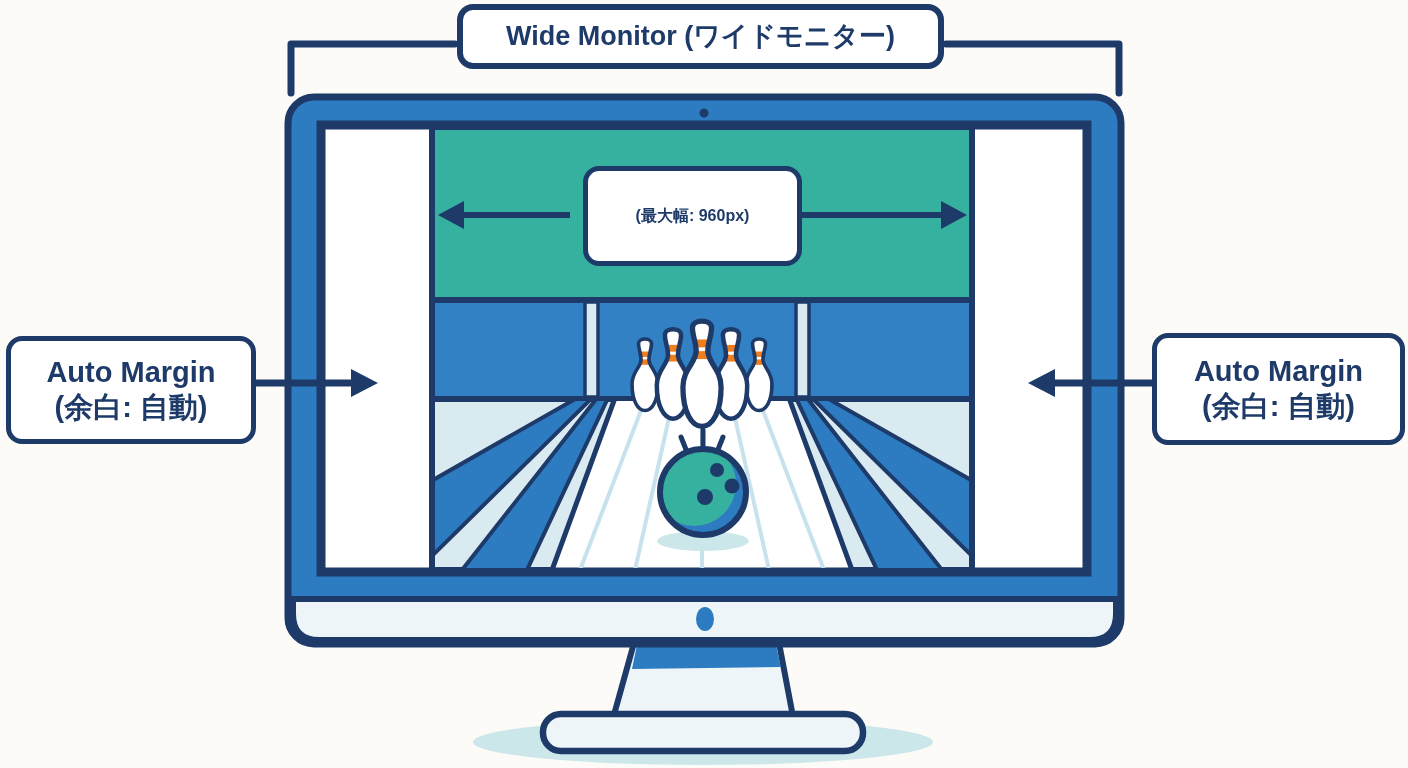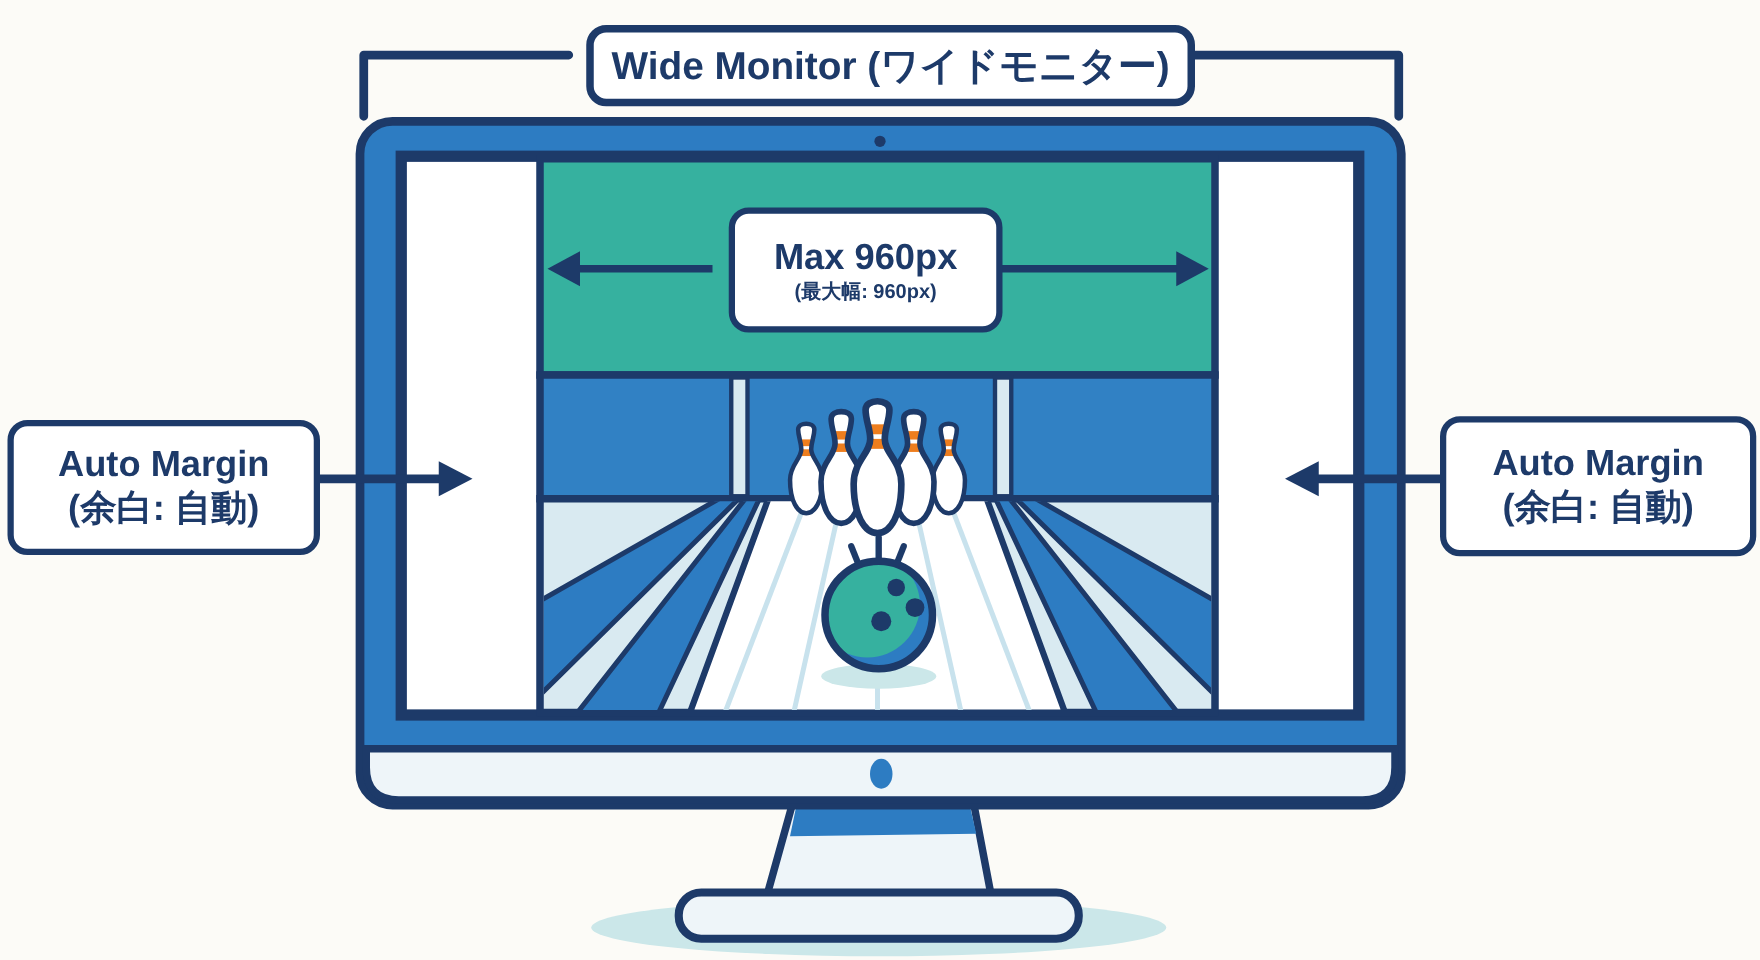--- a/index.html
+++ b/index.html
@@ -22,21 +22,21 @@
   .f-shadow{fill:var(--shadow);}
   .s-navy{stroke:var(--navy);} .s-lane{stroke:var(--lane-line);}
   .nf{fill:none;}
   .label-box{
     position:absolute;z-index:2;box-sizing:border-box;
     background:var(--label-bg);border:5px solid var(--navy);border-radius:16px;
     color:var(--navy);font-weight:bold;text-align:center;
     display:flex;flex-direction:column;justify-content:center;align-items:center;
     line-height:1.22;
   }
-  .label-wide{left:457px;top:20px;width:487px;height:65px;border-width:6px;font-size:31px;margin-left:12px;}
+  .label-wide{left:457px;top:4px;width:487px;height:65px;border-width:6px;font-size:27px;}
   .label-max{left:583px;top:166px;width:219px;height:100px;font-size:29px;}
   .label-max .sub{font-size:16px;}
   .label-am-left{left:6px;top:336px;width:250px;height:108px;font-size:29px;}
   .label-am-right{left:1152px;top:333px;width:253px;height:112px;font-size:29px;}
   .label-box .sub{font-weight:bold;}
 </style>
 </head>
 <body>
 
 <div class="canvas">
@@ -150,21 +150,20 @@
       <line x1="1153" y1="383" x2="1053" y2="383" class="s-navy" stroke-width="7"></line>
       <polygon points="1028,383 1055,369 1055,397" class="f-navy"></polygon>
     </g>
   </svg>
 
   <div class="label-box label-wide">
     <span>Wide Monitor (ワイドモニター)</span>
   </div>
 
   <div class="label-box label-max">
-    <span>Max 960px</span>
     <span class="sub">(最大幅: 960px)</span>
   </div>
 
   <div class="label-box label-am-left">
     <span>Auto Margin</span>
     <span class="sub">(余白: 自動)</span>
   </div>
 
   <div class="label-box label-am-right">
     <span>Auto Margin</span>

